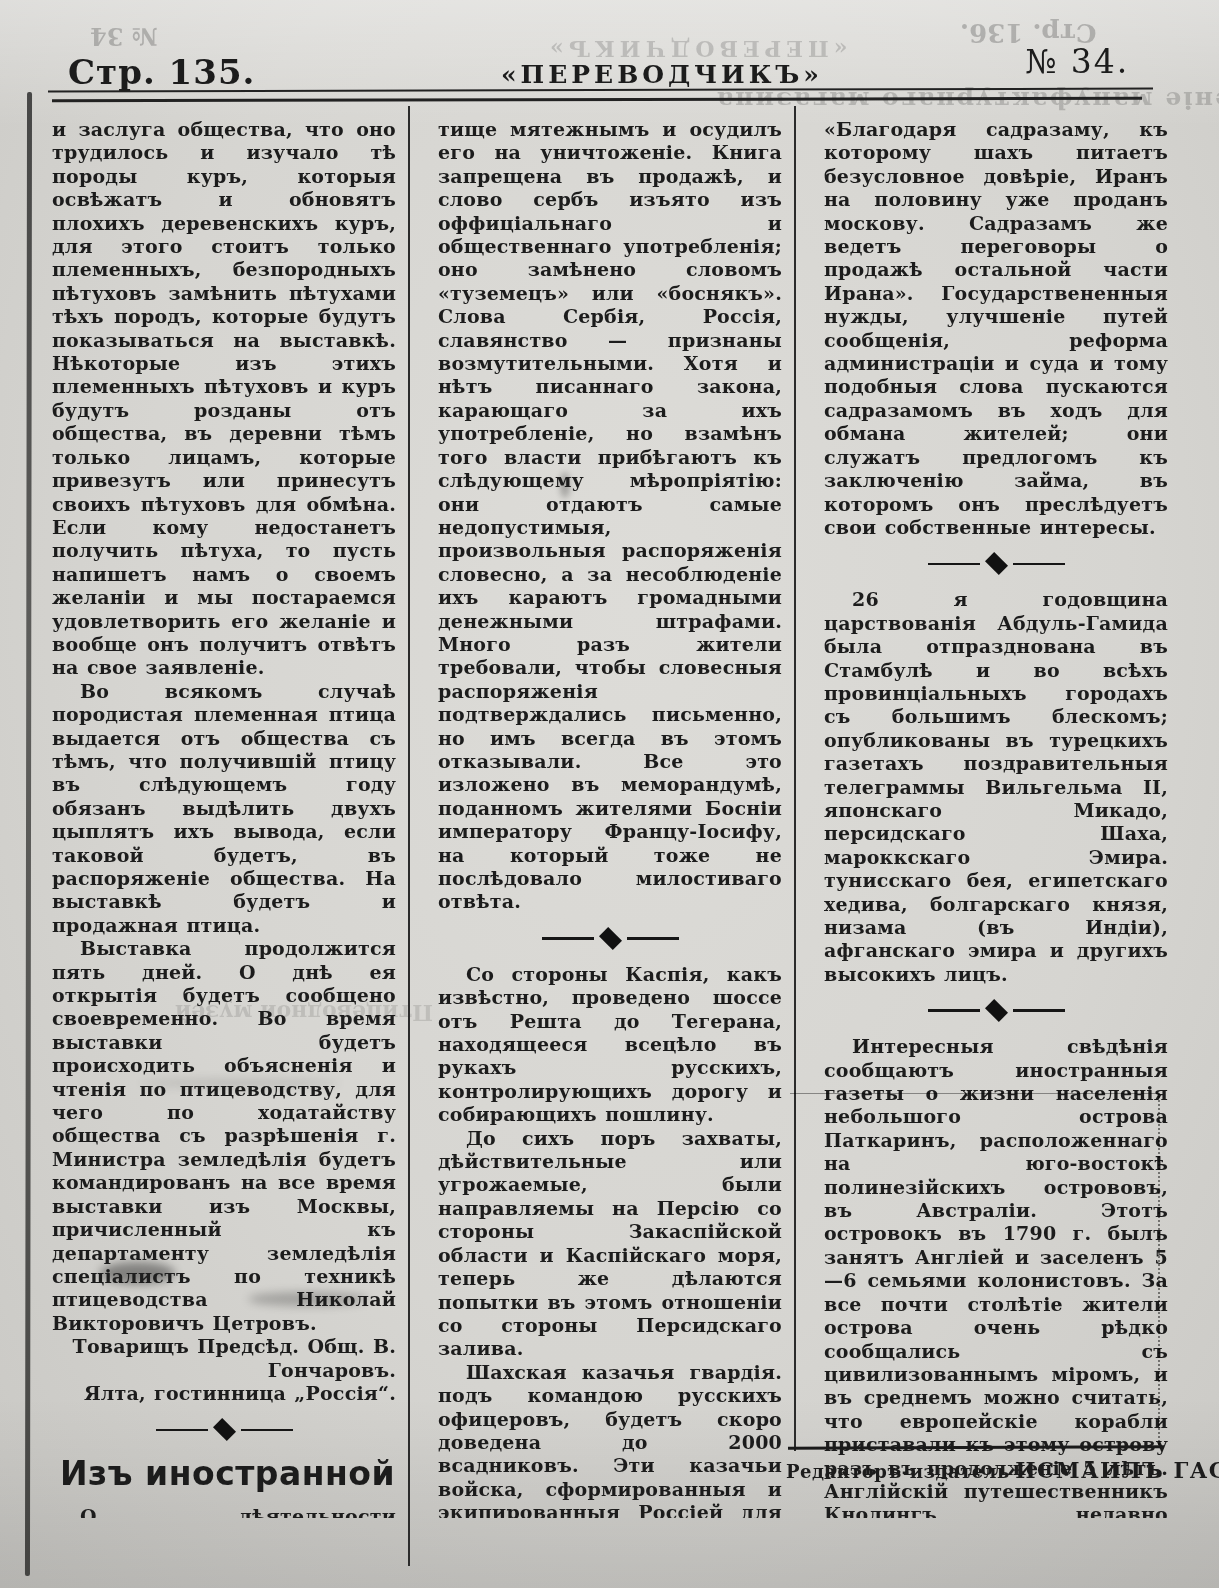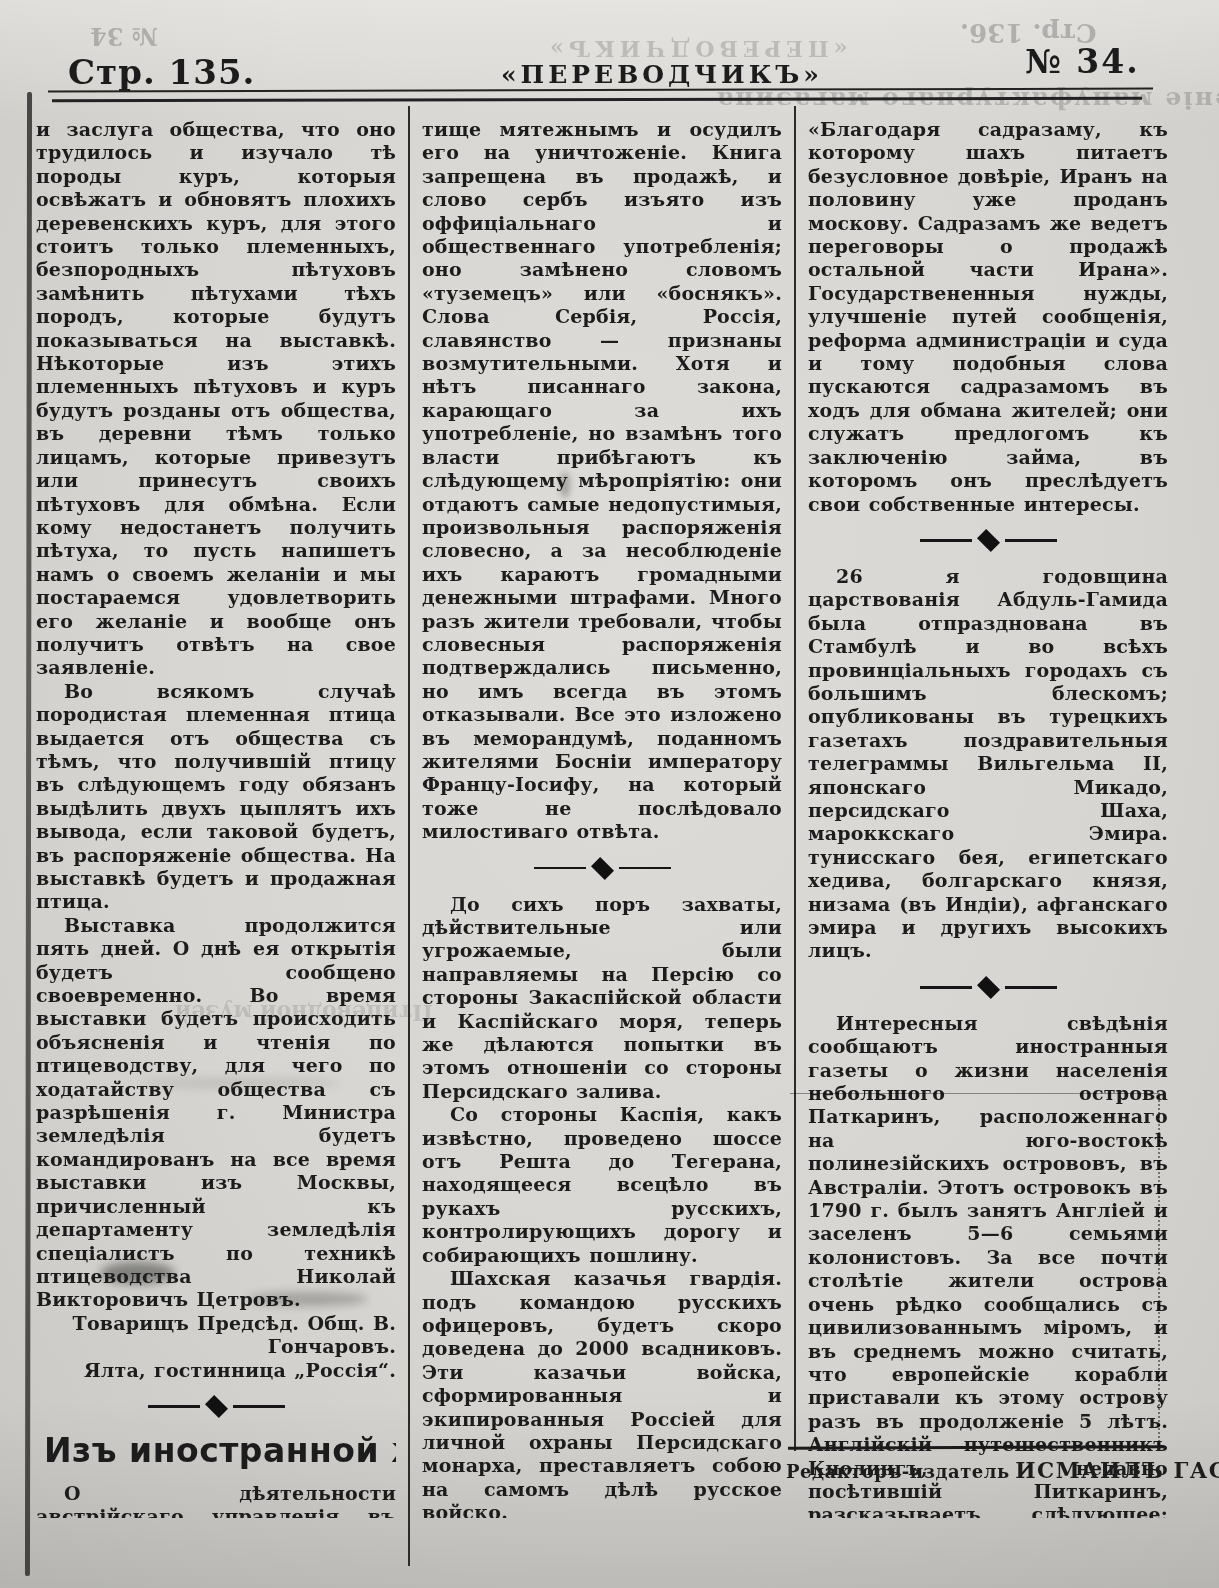--- a/index.html
+++ b/index.html
@@ -23,35 +23,35 @@
   
   .edge-bar{
     position:absolute;left:26px;top:92px;width:5px;height:1484px;
     background:linear-gradient(180deg,#2e2e2e,#4a4a48 40%,#30302e);
     transform:rotate(.08deg);border-radius:2px;opacity:.85;
   }
   
   .hdr-page{position:absolute;left:68px;top:52px;font-size:34px;font-weight:bold;letter-spacing:1px;}
   .hdr-title{position:absolute;left:662px;top:60px;transform:translateX(-50%);
     font-size:25px;font-weight:bold;letter-spacing:4px;}
-  .hdr-issue{position:absolute;left:1025px;top:42px;font-size:33px;font-weight:bold;letter-spacing:2px;}
+  .hdr-issue{position:absolute;left:1025px;top:42px;font-size:33px;font-weight:normal;letter-spacing:2px;}
   .rule{position:absolute;background:#222;height:2px;}
   .rule-a{left:48px;top:89px;width:1105px;transform:rotate(-.15deg);}
   .rule-b{left:52px;top:98px;width:1090px;transform:rotate(-.12deg);height:2.5px;}
   
   .ghost{position:absolute;transform:rotate(180deg);color:var(--ghost);
     font-weight:bold;filter:blur(.5px);white-space:nowrap;}
   .ghost-issue{left:90px;top:22px;font-size:24px;}
   .ghost-page{left:960px;top:18px;font-size:26px;}
   .ghost-masthead{left:545px;top:36px;font-size:22px;letter-spacing:5px;opacity:.75;}
   .ghost-announce{left:715px;top:86px;font-size:25px;letter-spacing:2px;opacity:.8;}
   .ghost-head2{left:175px;top:1000px;font-size:22px;opacity:.55;}
   
   .columns{position:absolute;left:36px;top:118px;width:1132px;display:flex;gap:26px;}
-  .col{flex:1;min-width:0;height:1400px;overflow:hidden;}
+  .col{flex:1;min-width:0;height:1400px;overflow:hidden;margin-left:16px;}
   .vrule{position:absolute;width:2px;background:#2b2b2b;}
   .vrule-1{left:408px;top:106px;height:1460px;}
   .vrule-2{left:794px;top:106px;height:1345px;}
   
   .col p{margin:0;font-size:19px;line-height:23.4px;text-align:justify;
     font-weight:bold;letter-spacing:.2px;word-spacing:1.5px;}
   .col p.indent{text-indent:28px;}
   .col p.line{text-align:right;text-indent:4px;}
   .col h2{margin:16px 0 12px 8px;font-family:"DejaVu Sans","Liberation Sans",sans-serif;
     font-size:33px;font-weight:bold;letter-spacing:.5px;white-space:nowrap;}
@@ -109,22 +109,22 @@
         <h2>Изъ иностранной жизни.</h2>
         <p class=" indent">О дѣятельности австрійскаго управленія въ Босніи, г. Горловъ сообщаетъ въ «Свѣтѣ», между прочимъ, слѣдующее:</p>
       </div>
     <div class="col">
         <p class="">тище мятежнымъ и осудилъ его на уничтоженіе. Книга запрещена въ продажѣ, и слово сербъ изъято изъ оффиціальнаго и общественнаго употребленія; оно замѣнено словомъ «туземецъ» или «боснякъ». Слова Сербія, Россія, славянство — признаны возмутительными. Хотя и нѣтъ писаннаго закона, карающаго за ихъ употребленіе, но взамѣнъ того власти прибѣгаютъ къ слѣдующему мѣропріятію: они отдаютъ самые недопустимыя, произвольныя распоряженія словесно, а за несоблюденіе ихъ караютъ громадными денежными штрафами. Много разъ жители требовали, чтобы словесныя распоряженія подтверждались письменно, но имъ всегда въ этомъ отказывали. Все это изложено въ меморандумѣ, поданномъ жителями Босніи императору Францу-Іосифу, на который тоже не послѣдовало милостиваго отвѣта.</p>
         <div class="divider">
           <span class="dline"></span>
           <span class="diamond"></span>
           <span class="dline"></span>
         </div>
+        <p class=" indent">Со стороны Каспія, какъ извѣстно, проведено шоссе отъ Решта до Тегерана, находящееся всецѣло въ рукахъ русскихъ, контролирующихъ дорогу и собирающихъ пошлину.</p>
         <p class=" indent">До сихъ поръ захваты, дѣйствительные или угрожаемые, были направляемы на Персію со стороны Закаспійской области и Каспійскаго моря, теперь же дѣлаются попытки въ этомъ отношеніи со стороны Персидскаго залива.</p>
-        <p class=" indent">Со стороны Каспія, какъ извѣстно, проведено шоссе отъ Решта до Тегерана, находящееся всецѣло въ рукахъ русскихъ, контролирующихъ дорогу и собирающихъ пошлину.</p>
         <p class=" indent">Шахская казачья гвардія. подъ командою русскихъ офицеровъ, будетъ скоро доведена до 2000 всадниковъ. Эти казачьи войска, сформированныя и экипированныя Россіей для личной охраны Персидскаго монарха, преставляетъ собою на самомъ дѣлѣ русское войско.</p>
       </div>
     <div class="col">
         <p class="">«Благодаря садразаму, къ которому шахъ питаетъ безусловное довѣріе, Иранъ на половину уже проданъ москову. Садразамъ же ведетъ переговоры о продажѣ остальной части Ирана». Государствененныя нужды, улучшеніе путей сообщенія, реформа администраціи и суда и тому подобныя слова пускаются садразамомъ въ ходъ для обмана жителей; они служатъ предлогомъ къ заключенію займа, въ которомъ онъ преслѣдуетъ свои собственные интересы.</p>
         <div class="divider">
           <span class="dline"></span>
           <span class="diamond"></span>
           <span class="dline"></span>
         </div>
         <p class=" indent">26 я годовщина царствованія Абдуль-Гамида была отпразднована въ Стамбулѣ и во всѣхъ провинціальныхъ городахъ съ большимъ блескомъ; опубликованы въ турецкихъ газетахъ поздравительныя телеграммы Вильгельма II, японскаго Микадо, персидскаго Шаха, мароккскаго Эмира. тунисскаго бея, египетскаго хедива, болгарскаго князя, низама (въ Индіи), афганскаго эмира и другихъ высокихъ лицъ.</p>

